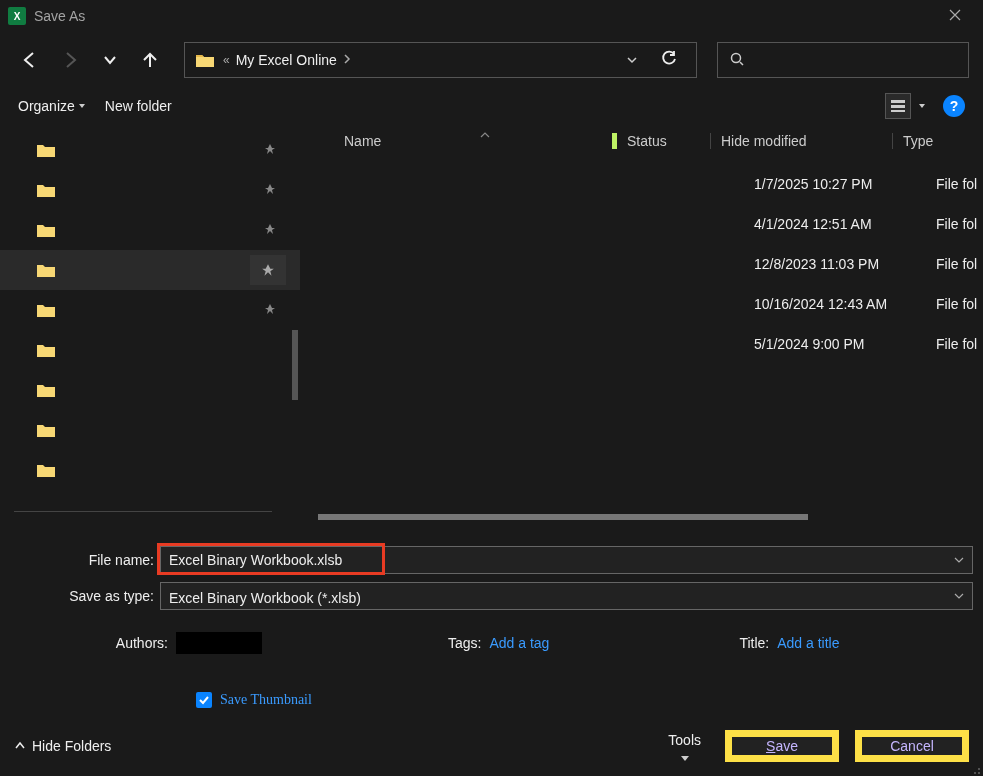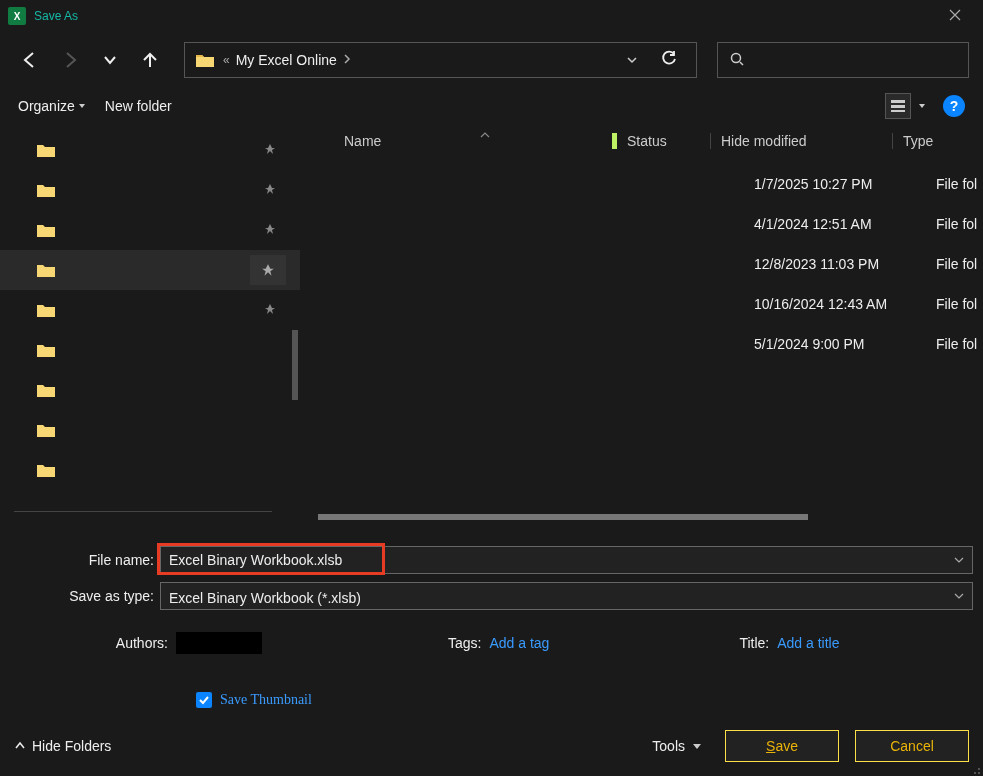--- a/index.html
+++ b/index.html
@@ -1,19 +1,19 @@
 <!DOCTYPE html>
 <html><head>
 <meta charset="utf-8">
 <style>
   * { box-sizing: border-box; margin: 0; padding: 0; font-family: "Segoe UI", Arial, sans-serif; }
   body { background: #1a1a1a; color: #e8e8e8; width: 983px; height: 776px; overflow: hidden; font-size: 14px; }
   .titlebar { height: 32px; display: flex; align-items: center; padding: 0 8px; background: #1a1a1a; }
   .titlebar .app-icon { width: 18px; height: 18px; background: #107c41; display: flex; align-items: center; justify-content: center; color: #fff; font-size: 10px; font-weight: bold; margin-right: 8px; border-radius: 2px;}
-  .titlebar .title { font-size: 12px; color: #14b8a6; flex: 1;}
+  .titlebar .title { font-size: 14px; color: #a3a3a3; flex: 1;}
   .titlebar .close { width: 40px; text-align: center; color: #aaa; font-size: 14px; }
   .navbar { height: 56px; display:flex; align-items:center; padding: 0 14px; gap: 8px; }
   .nav-btn { width: 32px; height: 32px; display:flex; align-items:center; justify-content:center; color:#e8e8e8; }
   .nav-btn.disabled { color:#555; }
   .breadcrumb-box { flex:1; height:36px; border:1px solid #555; display:flex; align-items:center; padding: 0 10px; gap:8px; margin-left:10px; max-width: 535px;}
   .folder-icon { width:20px; height:16px; display:inline-block; }
   .folder-icon svg { width:20px; height:16px; }
   .breadcrumb-text { flex:1; color:#eee; font-size:14px; display:flex; align-items:center; gap:6px;}
   .crumb-sep { color:#aaa; font-size:12px;}
   .crumb-dropdown { color:#aaa; padding:0 6px;}
@@ -60,22 +60,22 @@
   .meta-row { display:flex; align-items:center; padding: 14px 0 0 0;}
   .meta-group { display:flex; align-items:center; gap:8px;}
   .meta-label { color:#eee; font-size:14px;}
   .meta-link { color:#3a9bff; font-size:14px;}
   .meta-blank { width:86px; height:22px; background:#000; display:inline-block;}
   .thumb-row { padding: 38px 0 0 186px; display:flex; align-items:center; gap:8px;}
   .checkbox { width:16px; height:16px; background:#0a84ff; color:#fff; display:flex; align-items:center; justify-content:center; font-size:11px; border-radius:2px;}
   .footer { position:absolute; bottom:0; left:0; right:0; height:60px; display:flex; align-items:center; padding: 0 14px;}
   .hide-folders { display:flex; align-items:center; gap:6px; color:#eee; font-size:14px;}
   .footer-right { margin-left:auto; display:flex; align-items:center; gap:16px;}
-  .tools { color:#eee; display:flex; align-items:center; gap:8px; margin-right:8px;}
-  .btn { width:114px; height:32px; border:1px solid #fde047; background:#222; color:#eab308; display:flex; align-items:center; justify-content:center; font-size:14px;}
+  .tools { color:#eee; display:flex; align-items:center; gap:8px; margin-right:8px;flex-direction:column;}
+  .btn { width:114px; height:32px; border:7px solid #fde047; background:#222; color:#c4b5fd; display:flex; align-items:center; justify-content:center; font-size:14px;}
   .btn .ul { text-decoration: underline; }
   .resize-grip { position:absolute; right:2px; bottom:2px; width:12px; height:12px; color:#555;}
   .caret-down { display:inline-block; border-left:4px solid transparent; border-right:4px solid transparent; border-top:5px solid #ccc;}
   .caret-down.sm { border-left-width:3px;border-right-width:3px;border-top-width:4px;}
   .filename-highlight-wrap { position:relative; flex:1;}
 </style>
 </head>
 <body>
 
 <div class="titlebar">

